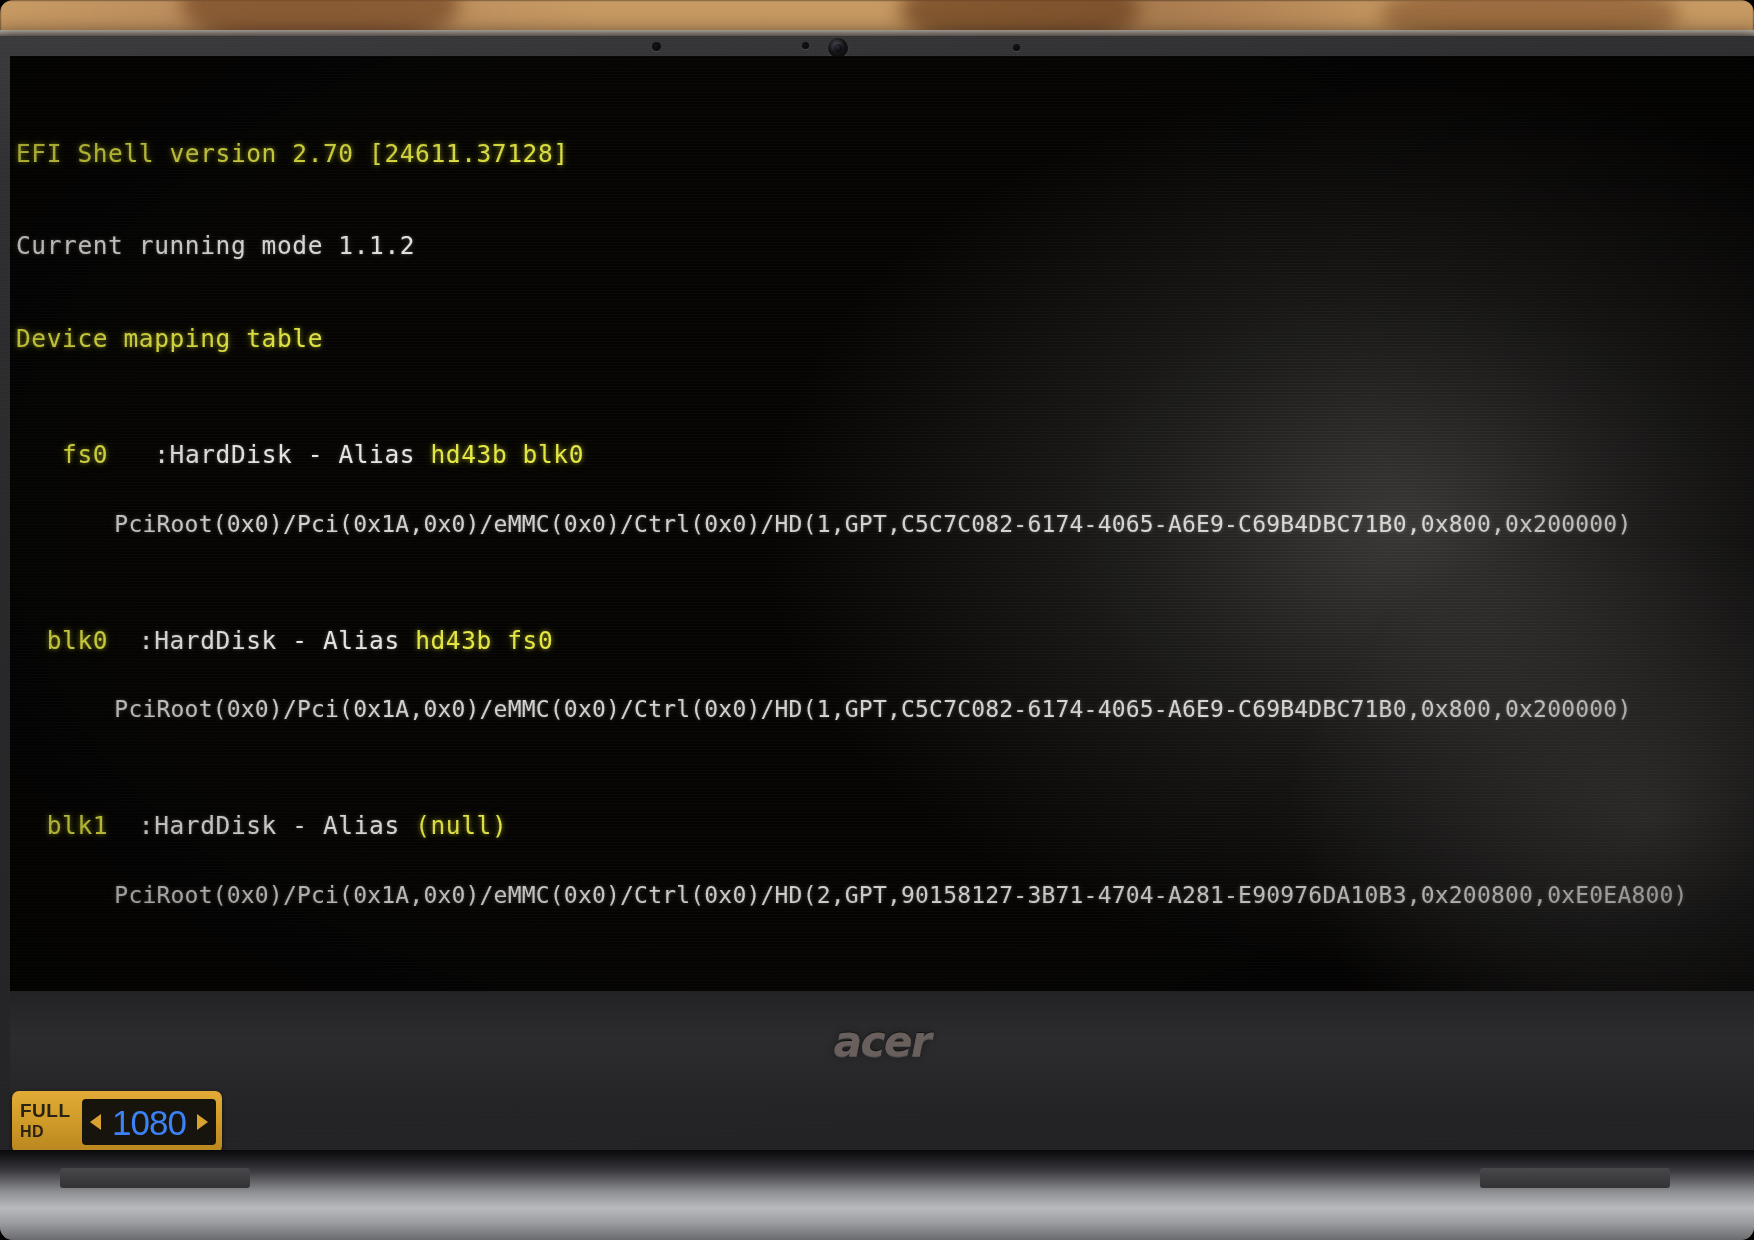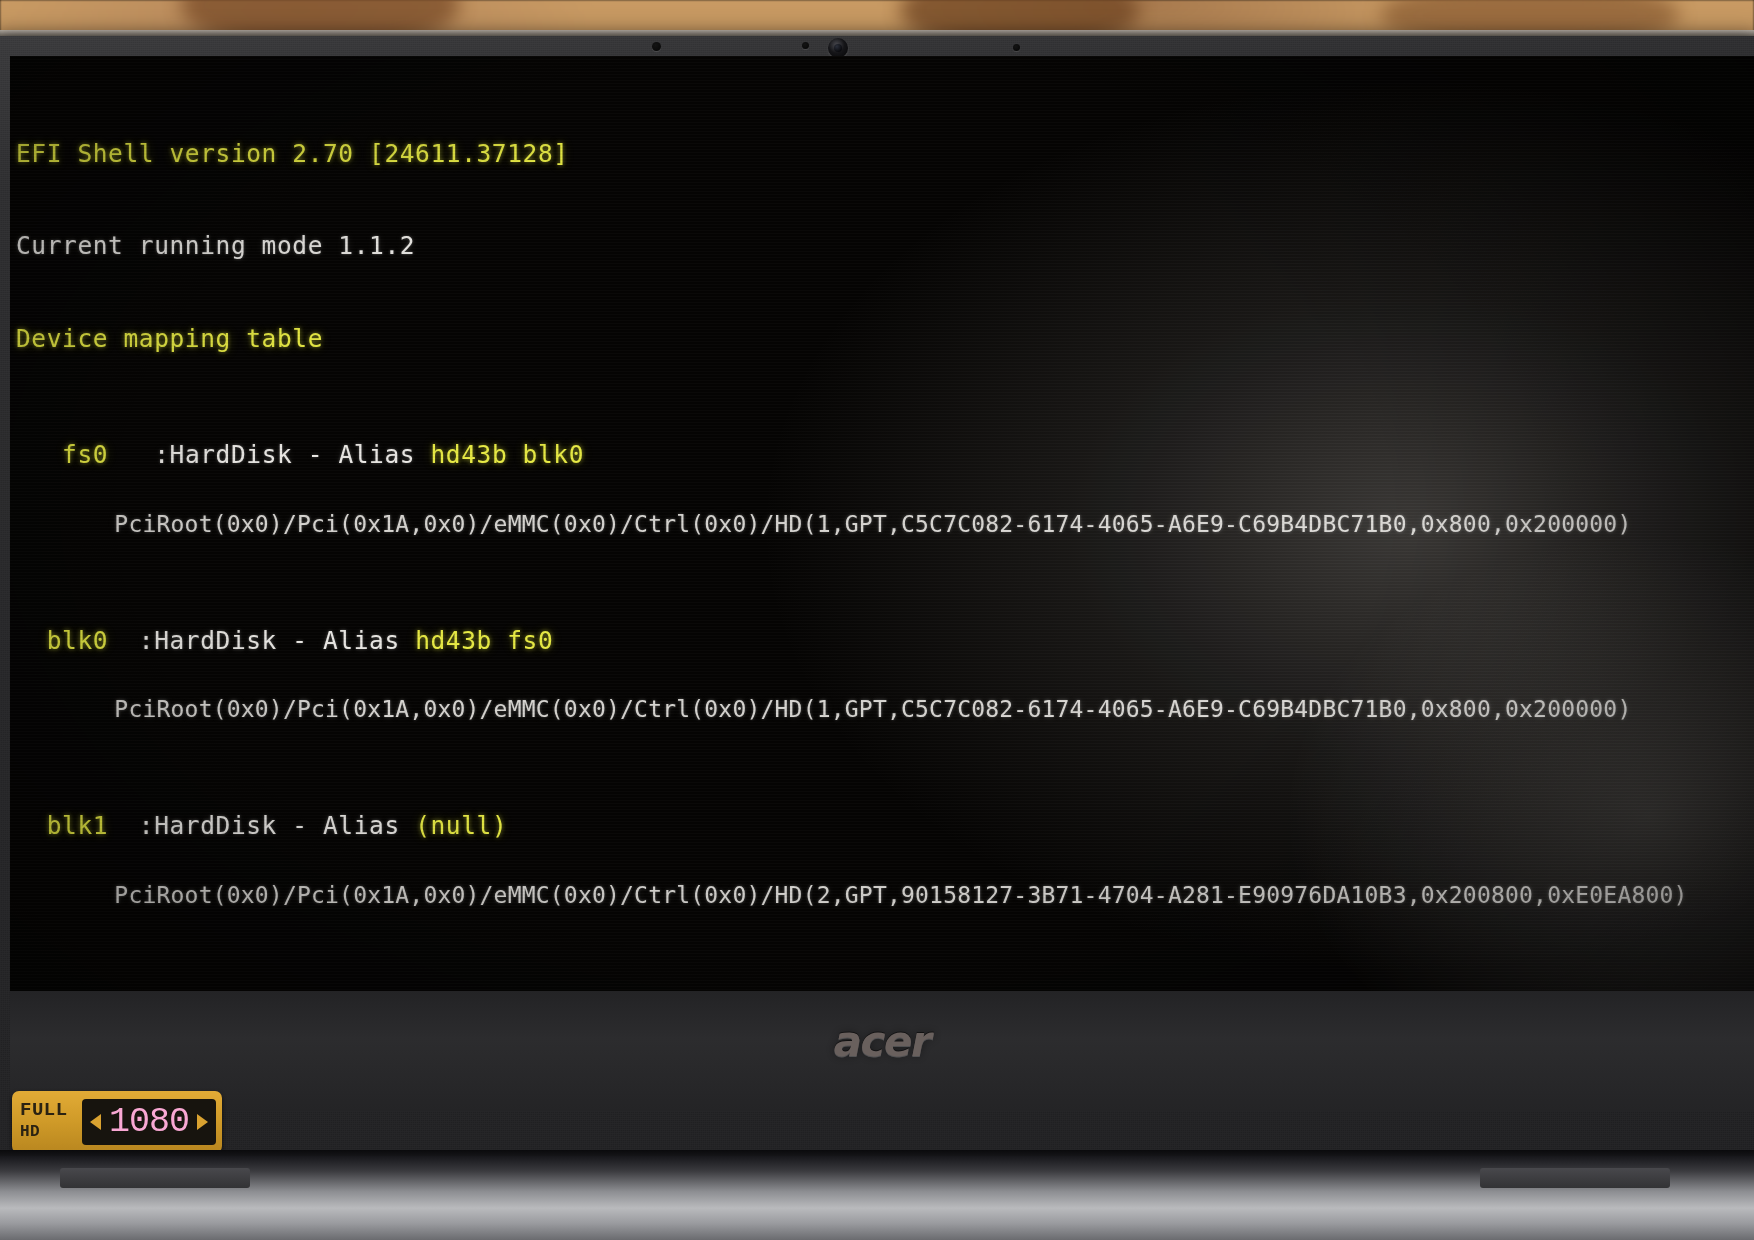--- a/index.html
+++ b/index.html
@@ -8,20 +8,21 @@
     padding: 0;
     background: #000;
   }
   #scene {
     position: relative;
     width: 1754px;
     height: 1240px;
     overflow: hidden;
     font-family: "DejaVu Sans Mono", "Liberation Mono", monospace;
     background: #1a120c;
+    border-radius: 13px;
   }
 
   
   .bg {
     position: absolute;
     inset: 0;
     background:
       radial-gradient(ellipse 420px 150px at 300px 10px, #b5865a 0%, rgba(150,108,70,0) 70%),
       radial-gradient(ellipse 380px 130px at 1150px 5px, #a87a4e 0%, rgba(140,100,62,0) 72%),
       linear-gradient(180deg, #c89a63 0%, #b5824d 38%, #8c5f38 75%, #6b4628 100%);
@@ -171,21 +172,21 @@
     position: absolute;
     left: 12px;
     top: 1091px;
     width: 210px;
     height: 62px;
     background: linear-gradient(180deg, #e2ab36 0%, #cf9a28 50%, #b8861f 100%);
     border-radius: 7px;
     display: flex;
     align-items: center;
     box-shadow: 0 2px 4px rgba(0,0,0,0.6);
-    font-family: Liberation Mono, monospace;
+    font-family: Liberation Sans, sans-serif;
   }
   .hd-badge .fullhd {
     width: 62px;
     padding-left: 8px;
     color: #2a2212;
     font-weight: 700;
     font-size: 19px;
     line-height: 19px;
     letter-spacing: 0.5px;
   }
@@ -195,21 +196,21 @@
     margin-right: 6px;
     background: #17140e;
     border-radius: 4px;
     display: flex;
     align-items: center;
     justify-content: space-between;
     padding: 0 8px;
     box-sizing: border-box;
   }
   .hd-badge .num {
-    color: #f9a8d4;
+    color: #3b82f6;
     font-size: 35px;
     font-weight: 400;
     letter-spacing: -1px;
     line-height: 35px;
   }
   .tri-l, .tri-r {
     width: 0; height: 0;
     border-top: 8px solid transparent;
     border-bottom: 8px solid transparent;
   }

